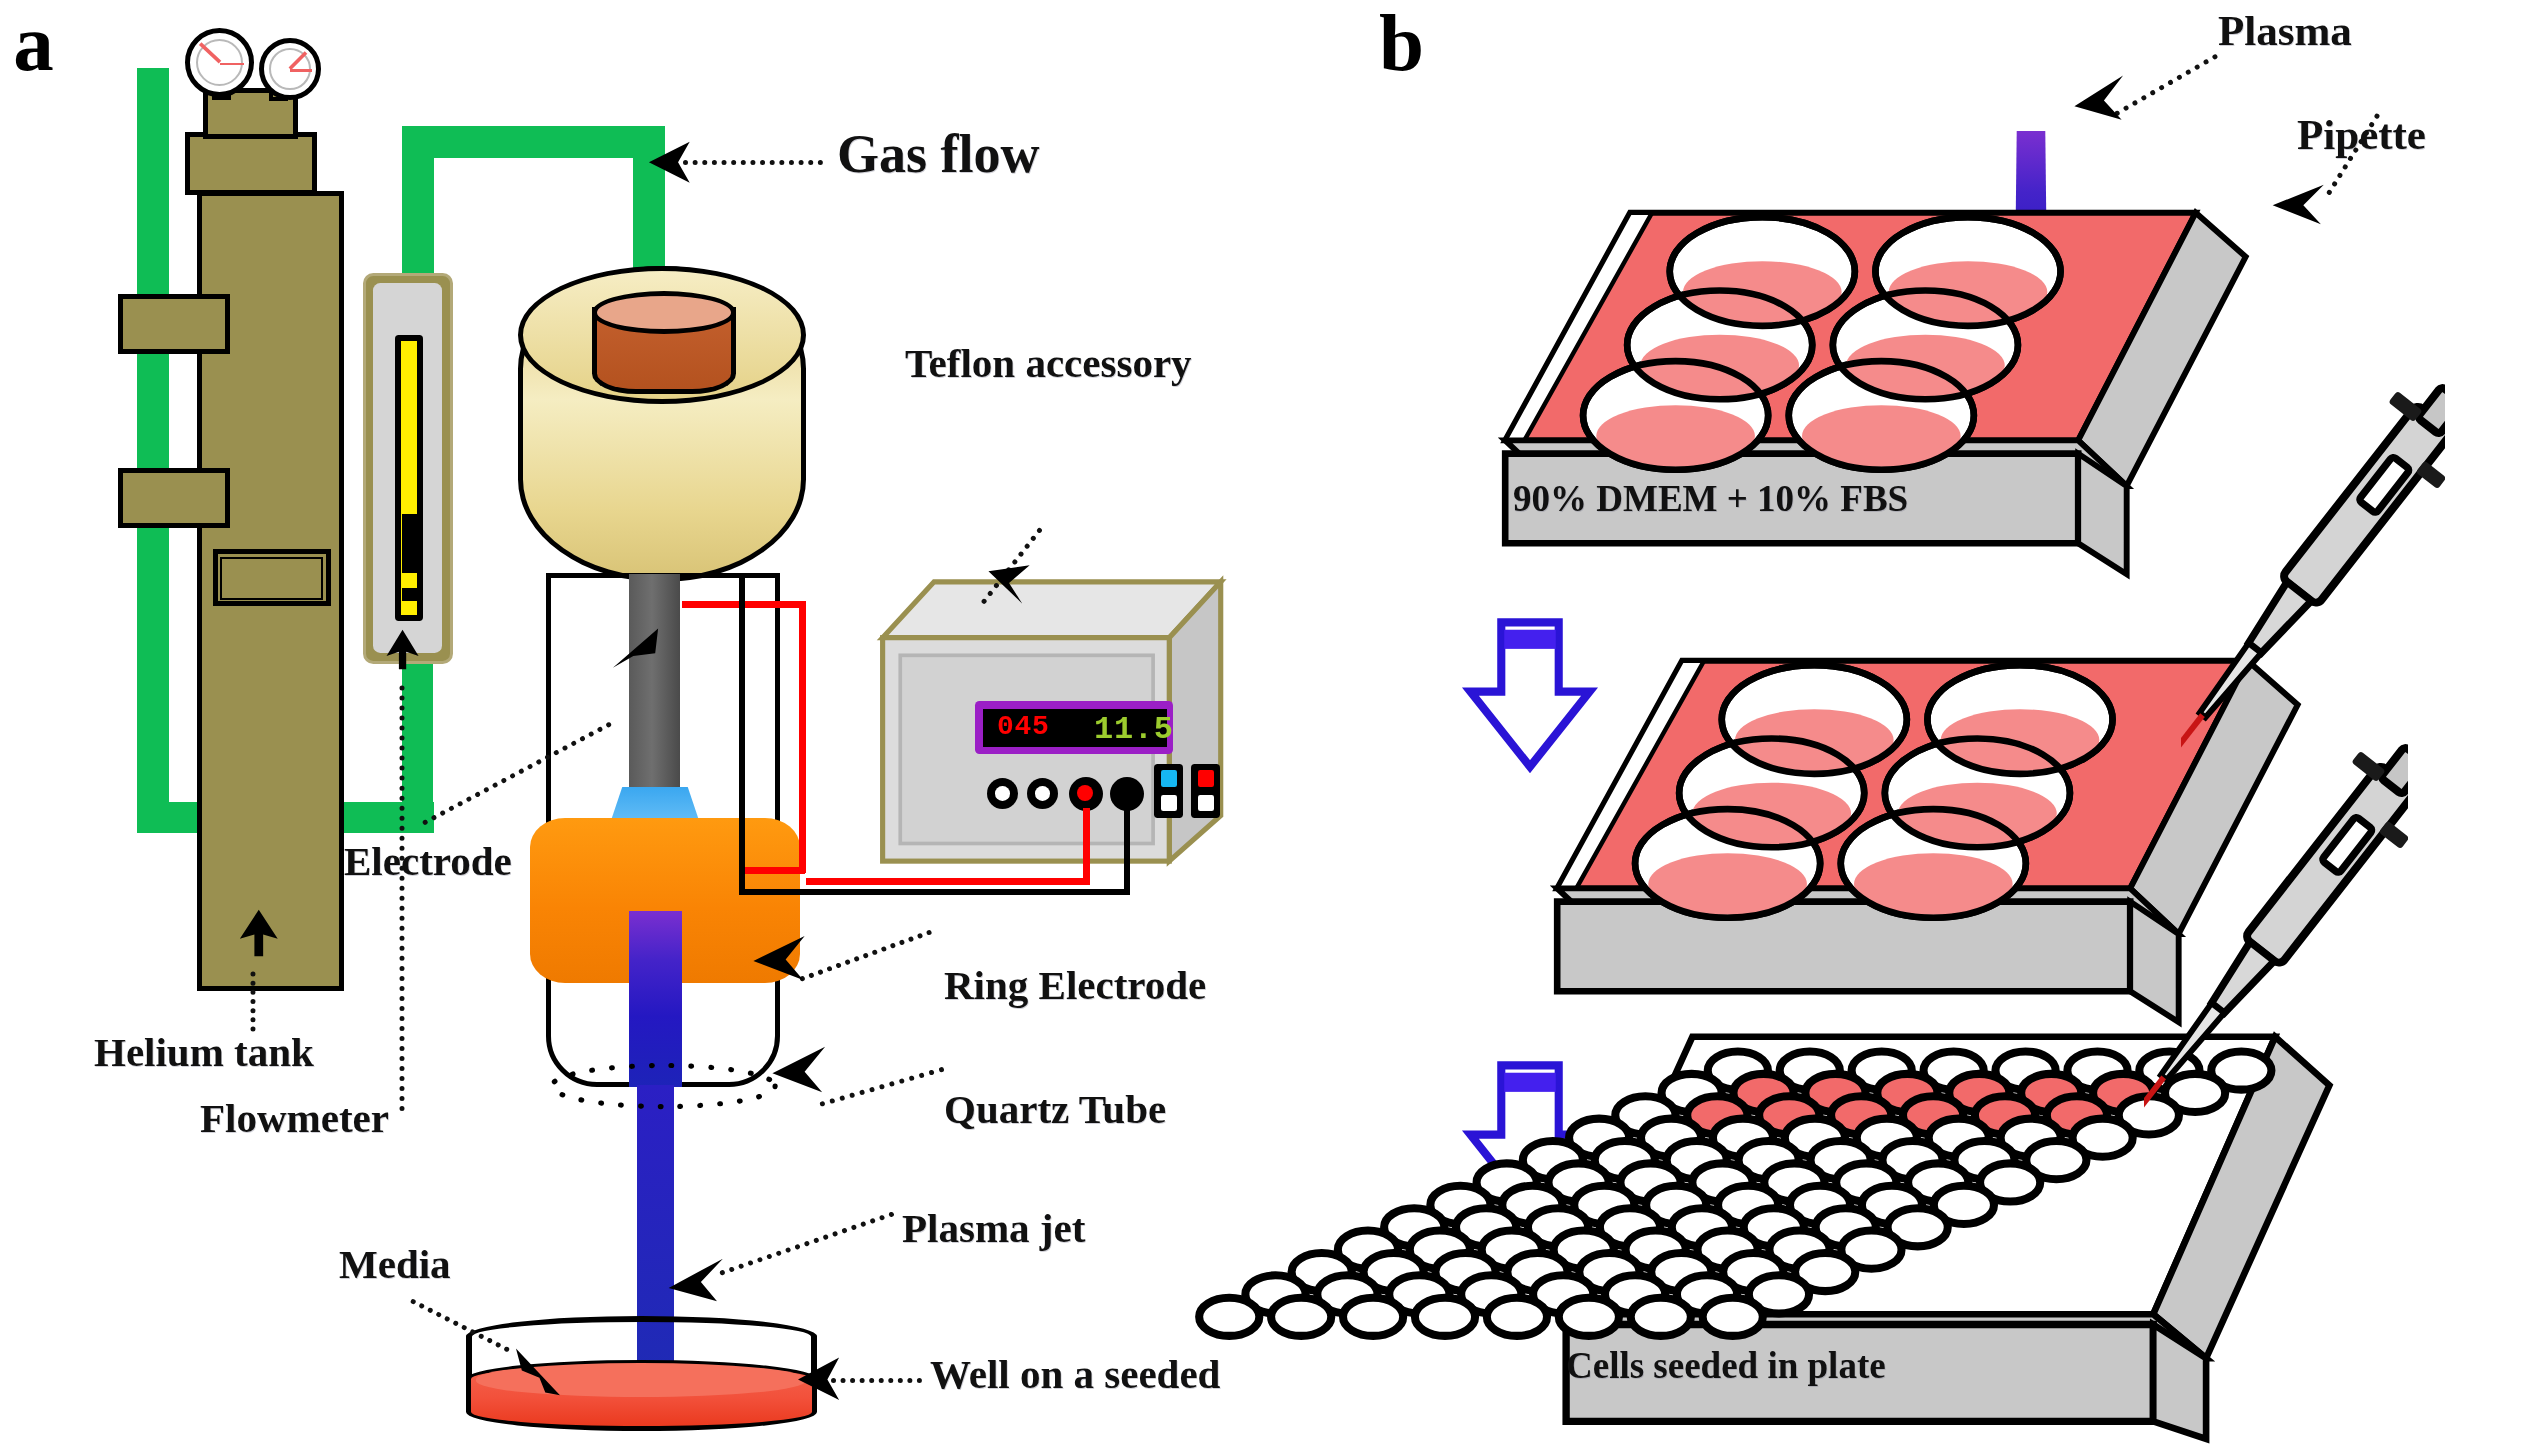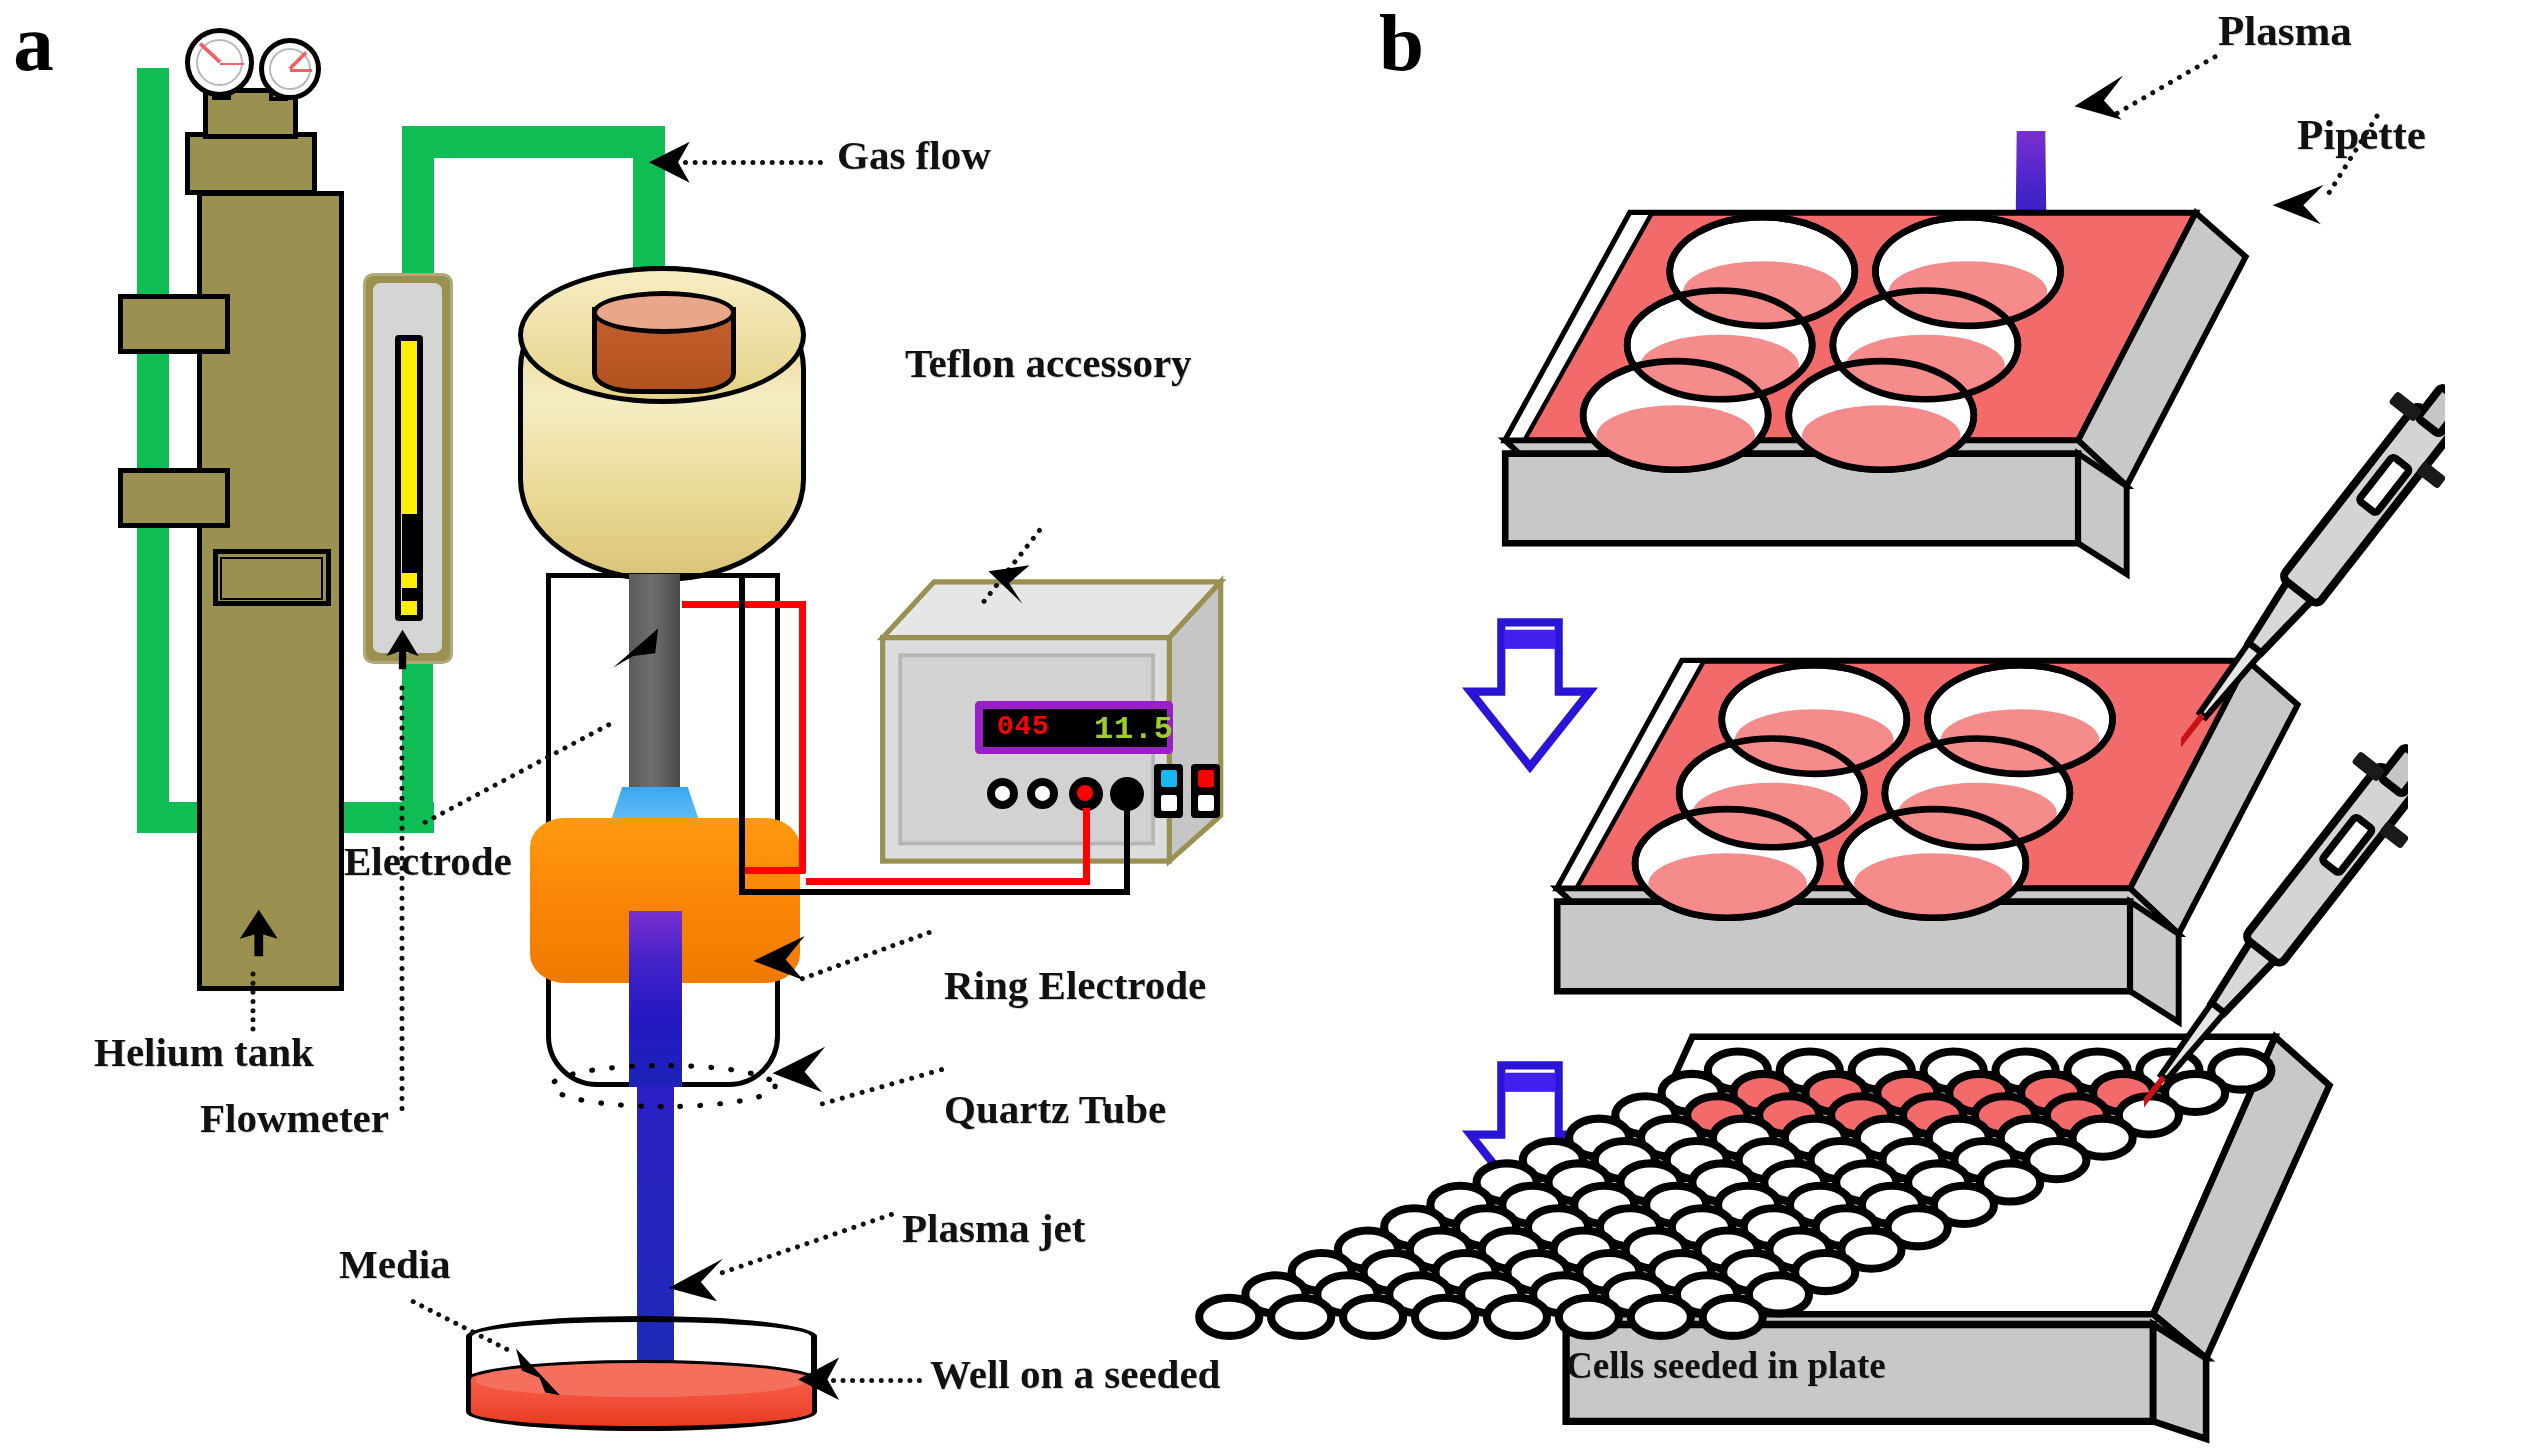--- a/index.html
+++ b/index.html
@@ -192,21 +192,21 @@
 
   <div class="wire-red" style="left:682px;top:601px;width:123px;height:6.6px;"></div>
   <div class="wire-red" style="left:799px;top:601px;width:6.6px;height:272px;"></div>
   <div class="wire-red" style="left:743px;top:867px;width:62px;height:6.6px;"></div>
   <div class="wire-red" style="left:1083px;top:808px;width:6.6px;height:77px;"></div>
   <div class="wire-red" style="left:806px;top:878px;width:283px;height:6.6px;"></div>
   <div class="wire-blk" style="left:739px;top:574px;width:5.9px;height:316px;"></div>
   <div class="wire-blk" style="left:1124px;top:808px;width:5.9px;height:87px;"></div>
   <div class="wire-blk" style="left:739px;top:889px;width:391px;height:5.9px;"></div>
 
-  <div class="lbl" style="left:837px;top:131px;font-size:41px;">Gas flow</div>
+  <div class="lbl" style="left:837px;top:123px;font-size:54px;">Gas flow</div>
   <div class="dotline" style="left:683px;top:160px;width:140px;"></div>
   <svg class="arrowhead" style="left:646px;top:140px;width:51px;height:46px;" viewBox="0 0 70 62" width="51" height="46">
     <path d="M4 30 L60 2 L44 30 L60 58 Z" fill="#000"></path>
   </svg>
 
   <div class="lbl" style="left:905px;top:339px;font-size:41px;">Teflon accessory</div>
 
   <div class="dotline" style="left:1041px;top:526px;width:95px;transform:rotate(128deg);"></div>
   <svg class="arrowhead" style="left:984px;top:558px;width:56px;height:53px;" viewBox="0 0 76 72" width="56" height="53">
     <path d="M6 18 L62 10 L34 34 L52 62 Z" fill="#000"></path>
@@ -304,20 +304,21 @@
       <g stroke="#000" stroke-width="9" fill="none">
         <ellipse cx="410" cy="100" rx="126" ry="74"></ellipse>
         <ellipse cx="690" cy="100" rx="126" ry="74"></ellipse>
         <ellipse cx="352" cy="200" rx="126" ry="74"></ellipse>
         <ellipse cx="632" cy="200" rx="126" ry="74"></ellipse>
         <ellipse cx="292" cy="296" rx="126" ry="74"></ellipse>
         <ellipse cx="572" cy="296" rx="126" ry="74"></ellipse>
       </g>
     </svg>
   </div>
+  <div class="lbl plate-label" style="left:1513px;top:477px;font-size:37px;">90% DMEM + 10% FBS</div>
 
   <svg class="bluearrow" style="left:1460px;top:615px;width:140px;height:162px;" viewBox="0 0 190 220" width="140" height="162">
     <path d="M56 10 L134 10 L134 104 L176 104 L95 206 L14 104 L56 104 Z" fill="#ffffff" stroke="#2a14d6" stroke-width="11"></path>
     <rect x="60" y="20" width="70" height="26" fill="#4420ee"></rect>
   </svg>
 
   <div class="plate" style="left:1513px;top:646px;">
     <svg width="823" height="382" viewBox="0 0 1120 520">
       <polygon points="230,20 1000,20 840,330 60,330" fill="#f26a6a" stroke="#000" stroke-width="8"></polygon>
       <polygon points="230,20 260,20 86,330 60,330" fill="#ffffff" stroke="#000" stroke-width="6"></polygon>

